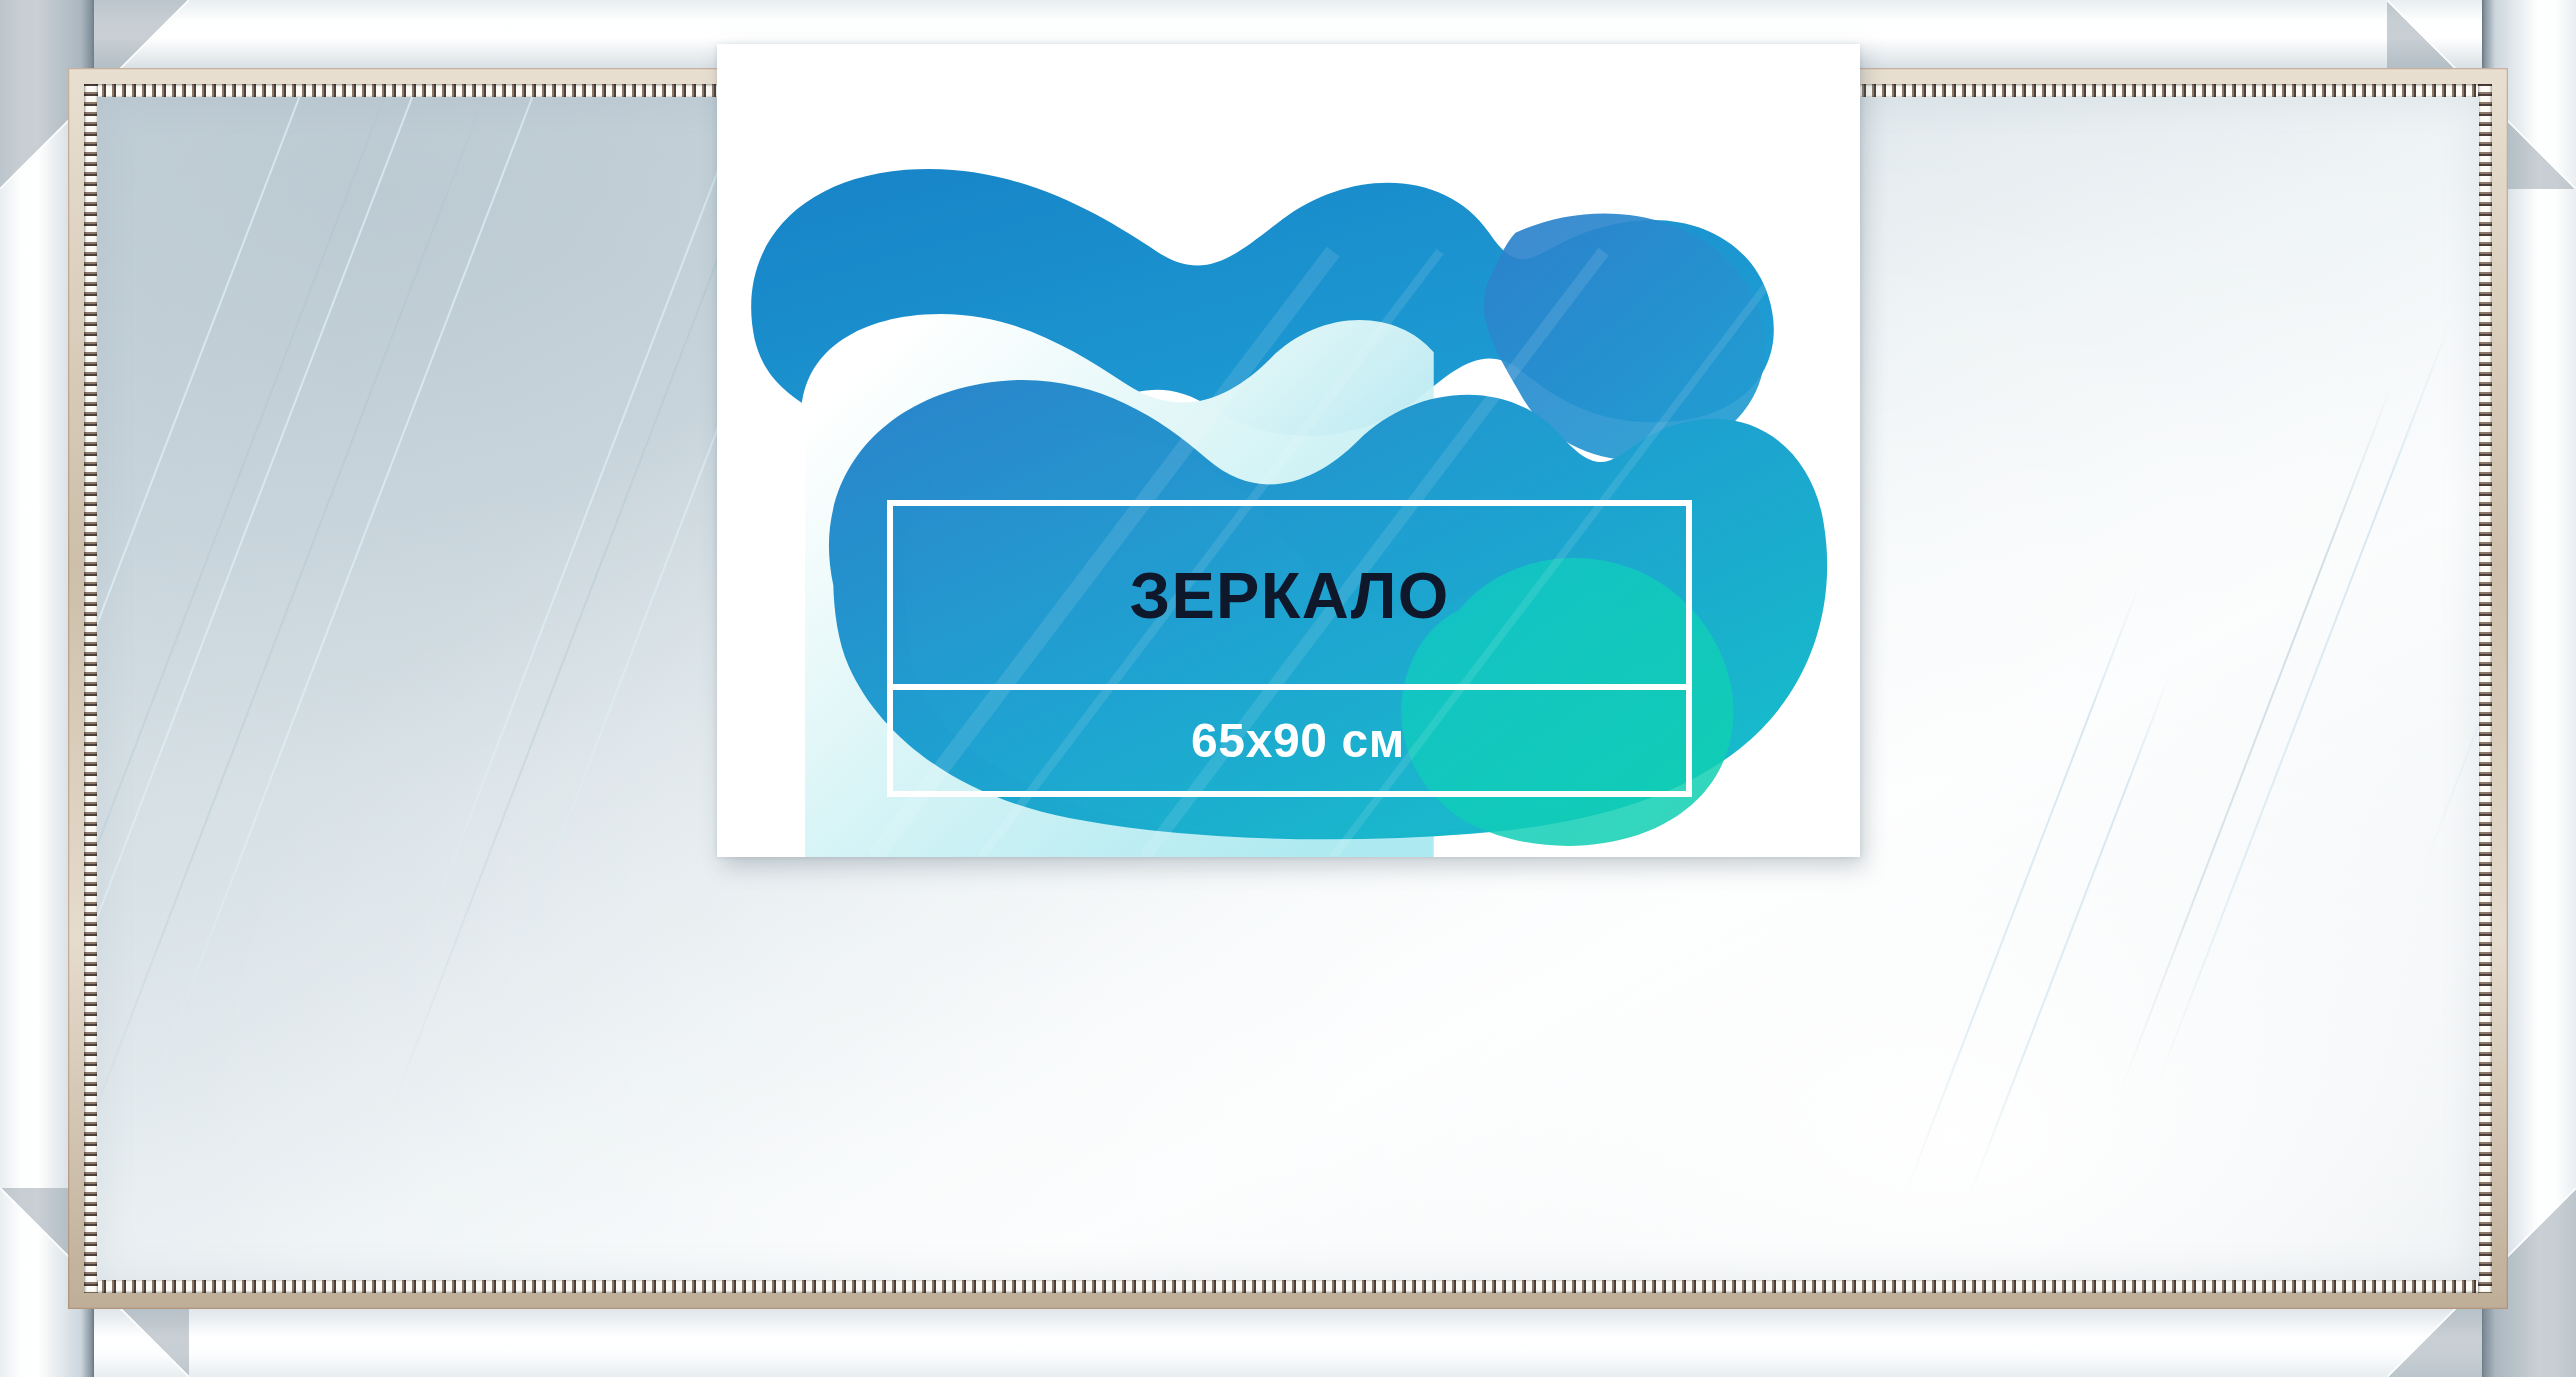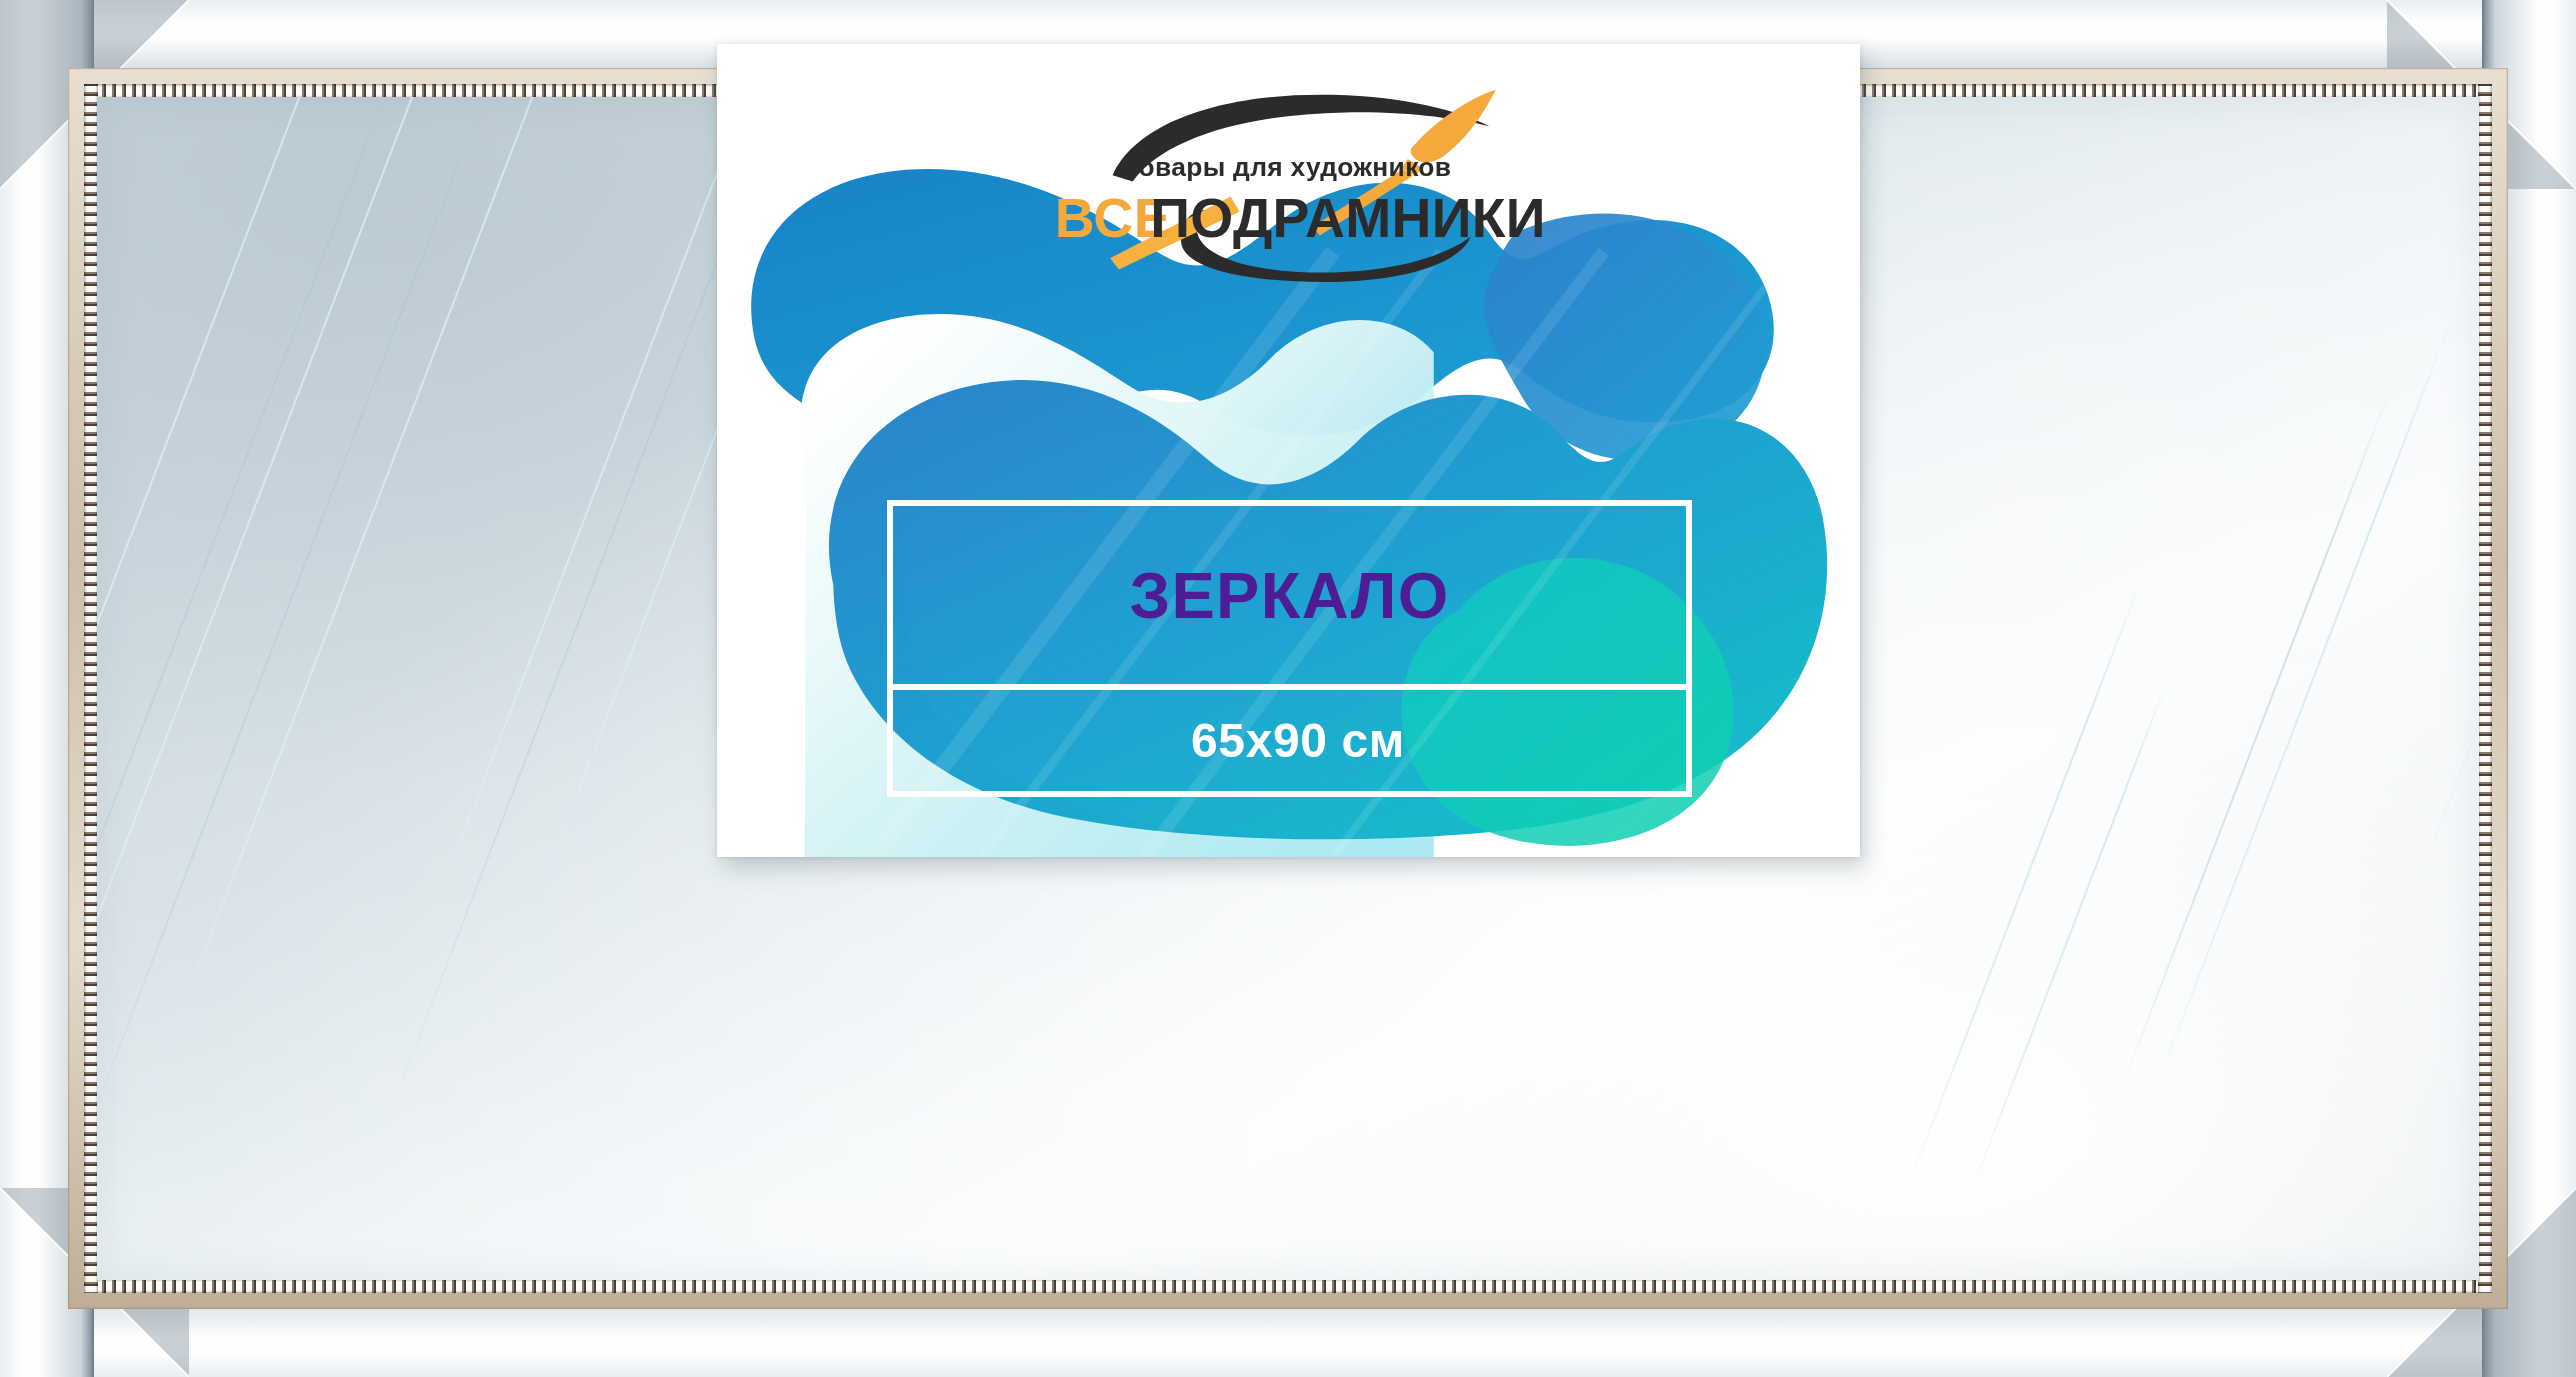--- a/index.html
+++ b/index.html
@@ -150,21 +150,21 @@
     gap:3.8px;
   }
   .plate-div{
     flex:0 0 6.3px;background:#ffffff;
   }
   .plate-bottom{
     flex:1 1 auto;
     display:flex;align-items:center;justify-content:center;padding-left:17px;
   }
   .t-main{
-    color:#4c1d95;font-weight:bold;
+    color:#0f172a;font-weight:bold;
     font-size:65px;line-height:1.0;letter-spacing:1.3px;
     font-family:"Liberation Sans",sans-serif;
     white-space:nowrap;
   }
   .t-sub{
     color:#fff;font-weight:bold;
     font-size:47px;line-height:1.0;letter-spacing:0.6px;
     font-family:"Liberation Sans",sans-serif;
     white-space:nowrap;
   }
@@ -300,45 +300,20 @@
 
         <g opacity="0.10">
           <path d="M 250 1292 L 980 330" stroke="#ffffff" stroke-width="26" fill="none"></path>
           <path d="M 420 1292 L 1150 330" stroke="#ffffff" stroke-width="14" fill="none"></path>
           <path d="M 680 1292 L 1410 330" stroke="#ffffff" stroke-width="20" fill="none"></path>
           <path d="M 980 1292 L 1710 330" stroke="#ffffff" stroke-width="12" fill="none"></path>
         </g>
       </svg>
     </div>
 
-    <div class="logo-wrap">
-      <svg width="591" height="201" viewBox="0 0 940 320">
-
-        <path d="M 190 150 C 230 60 380 18 540 22 C 660 25 740 48 790 72
-                 C 740 60 660 48 560 50 C 400 53 270 92 222 160 Z" fill="#2B2B2B"></path>
-
-        <path d="M 300 262 C 290 218 330 196 352 210 C 332 206 318 224 326 246
-                 C 340 286 430 306 530 305 C 640 304 720 278 760 248
-                 C 742 292 650 320 528 320 C 404 320 312 300 300 262 Z" fill="#2B2B2B"></path>
-
-        <g>
-          <path d="M 672 100 C 712 56 770 22 800 14 C 786 42 760 86 722 116
-                 C 700 134 678 132 668 120 C 662 112 664 108 672 100 Z" fill="#F5A93C"></path>
-          <path d="M 660 124 L 682 138 L 672 152 L 650 138 Z" fill="#F5A93C"></path>
-          <path d="M 652 140 L 668 151 L 520 246 L 508 232 Z" fill="#F5A93C"></path>
-        </g>
-
-        <text x="470" y="152" text-anchor="middle" font-family="Liberation Sans, sans-serif" font-size="42" font-weight="bold" fill="#2B2B2B" letter-spacing="0.5">товары для художников</text>
-
-        <path d="M 186 282 L 378 184 L 392 208 L 200 300 Z" fill="#F7B13F"></path>
-
-        <text x="98" y="248" font-family="Liberation Sans, sans-serif" font-size="88" font-weight="bold" fill="#F5A93C" letter-spacing="1">ВСЕ</text>
-        <text x="250" y="248" font-family="Liberation Sans, sans-serif" font-size="88" font-weight="bold" fill="#2B2B2B" letter-spacing="0.5">ПОДРАМНИКИ</text>
-      </svg>
-    </div>
 
     <div class="plate">
       <div class="plate-top">
         <div class="t-main">ЗЕРКАЛО</div>
       </div>
       <div class="plate-div"></div>
       <div class="plate-bottom">
         <div class="t-size">65x90 см</div>
       </div>
     </div>

